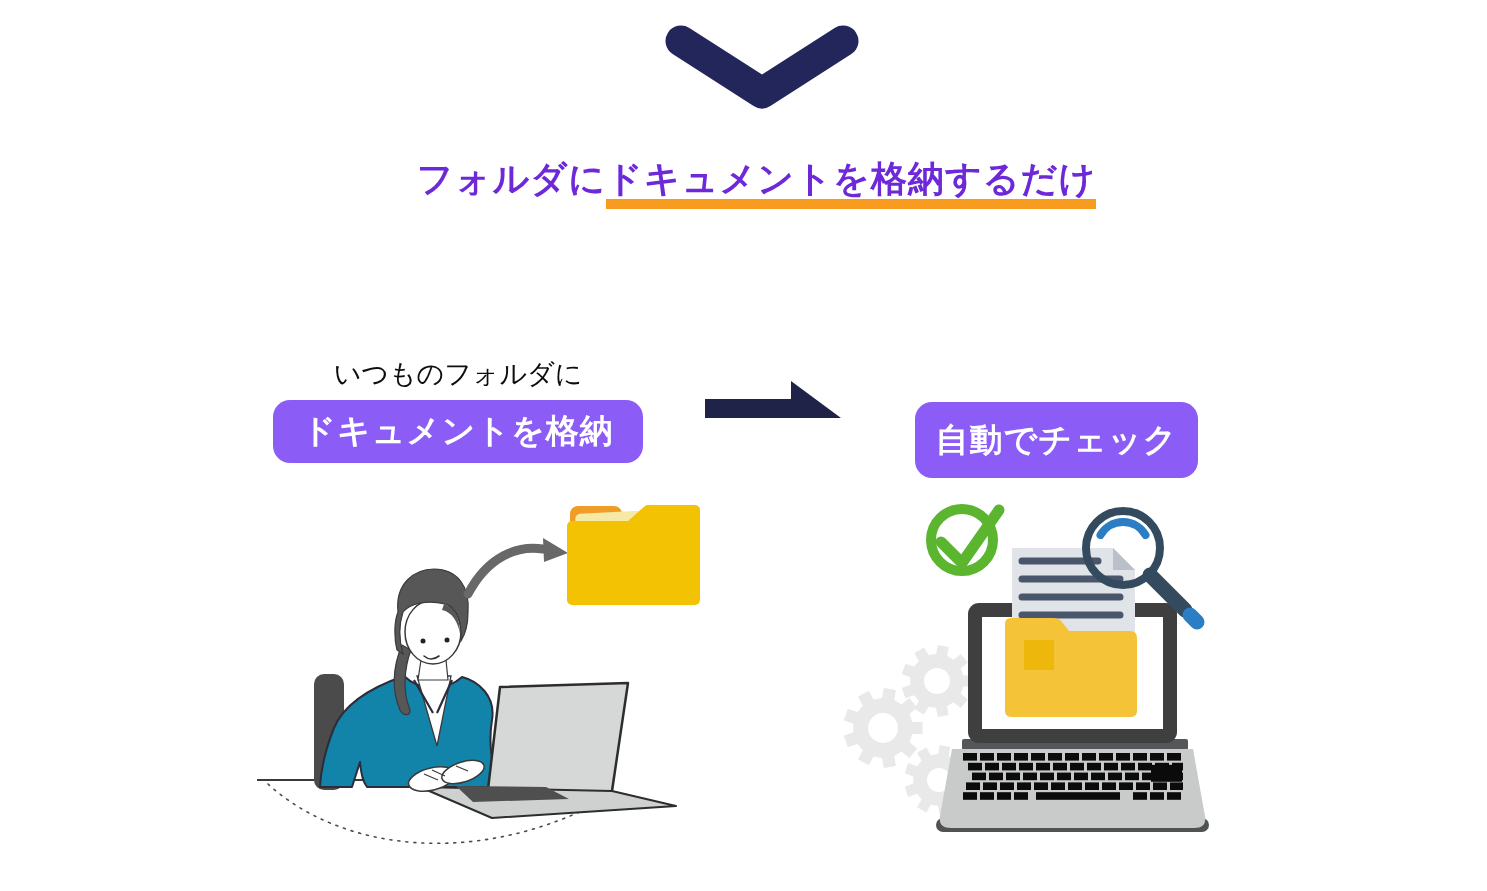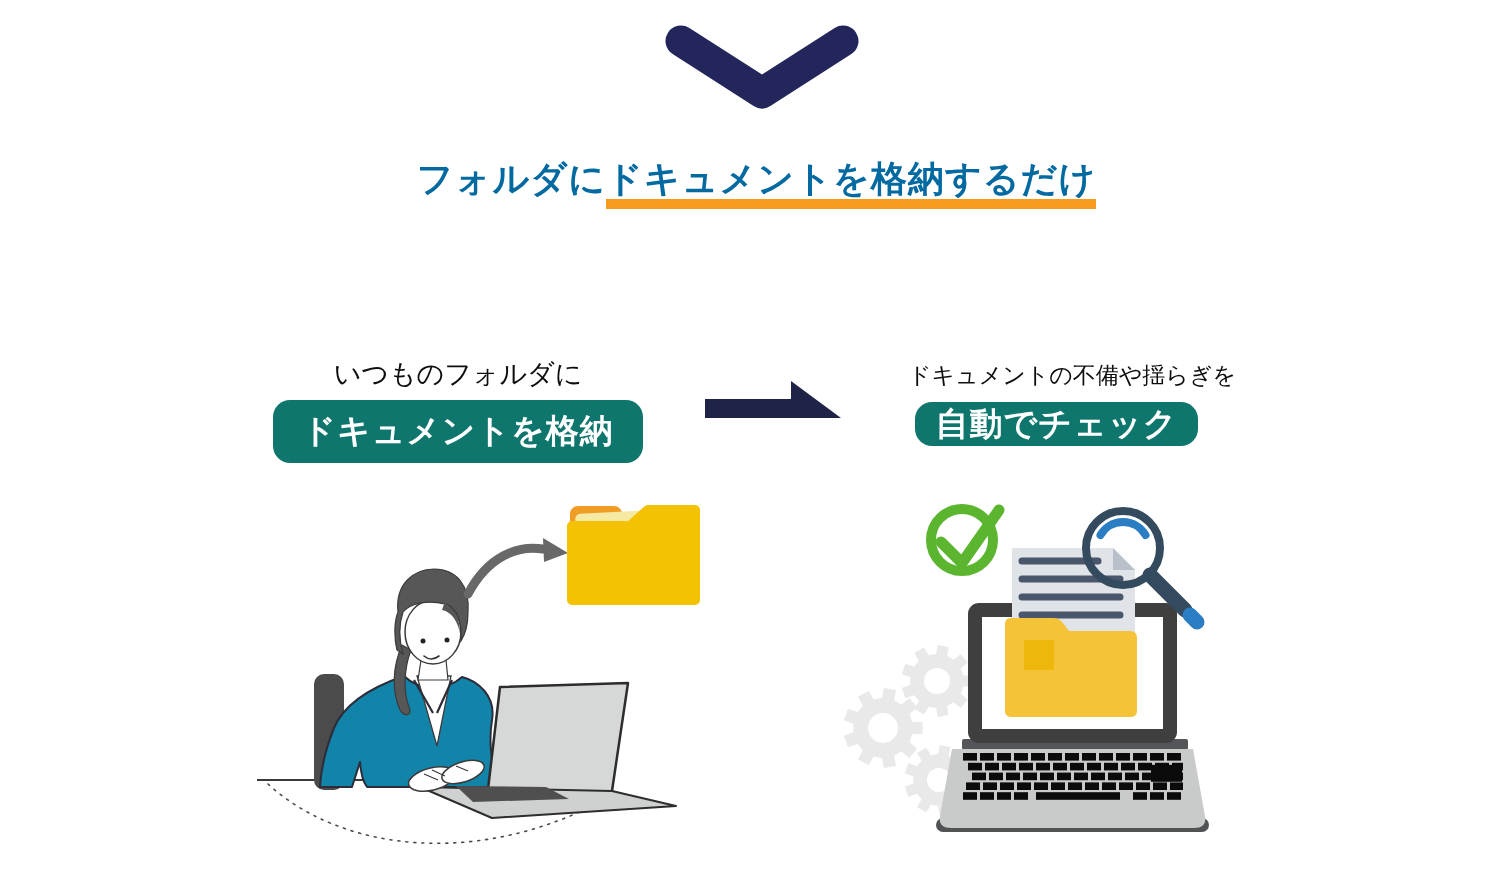--- a/index.html
+++ b/index.html
@@ -1,47 +1,46 @@
 <!DOCTYPE html>
 <html><head>
 <meta charset="utf-8">
 <style>
   html,body{margin:0;padding:0;background:#fff;}
   .stage{position:relative;width:1487px;height:891px;background:#fff;overflow:hidden;
          font-family:"Liberation Sans","DejaVu Sans",sans-serif;}
   .abs{position:absolute;}
   
   .headline{left:0;right:0;top:148px;padding-left:26px;text-align:center;
-            color:#0369a1;font-weight:bold;font-size:36px;line-height:62px;letter-spacing:1px;}
+            color:#6d28d9;font-weight:bold;font-size:36px;line-height:62px;letter-spacing:1px;}
   .headline .hl{border-bottom:10px solid #F79C1F;}
   
   .caption{color:#0D0D0D;font-weight:normal;white-space:nowrap;transform:translateX(-50%);}
   .caption.left{left:458px;top:356px;font-size:27px;}
   .caption.right{left:1072px;top:360px;font-size:23px;}
-  .pill{background:#0f766e;color:#fff;font-weight:bold;font-size:33px;letter-spacing:1px;
+  .pill{background:#8b5cf6;color:#fff;font-weight:bold;font-size:33px;letter-spacing:1px;
         border-radius:17px;display:flex;align-items:center;justify-content:center;white-space:nowrap;}
   .pill.left{left:273px;top:400px;width:370px;height:63px;}
-  .pill.right{left:915px;top:402px;width:283px;height:44px;}
+  .pill.right{left:915px;top:402px;width:283px;height:76px;}
   svg{display:block;}
 </style>
 </head>
 <body>
 
 <div class="stage">
 
   <svg class="abs" style="left:660px;top:10px;" width="205" height="100" viewBox="660 10 205 100">
     <polyline points="681,41 762,93 843,41" fill="none" stroke="#23265A" stroke-width="31" stroke-linecap="round" stroke-linejoin="round"></polyline>
   </svg>
 
   <div class="abs headline">
     <div><span>フォルダに</span><span class="hl">ドキュメントを格納するだけ</span></div>
   </div>
 
   <div class="abs caption left">いつものフォルダに</div>
-  <div class="abs caption right">ドキュメントの不備や揺らぎを</div>
 
   <div class="abs pill left">ドキュメントを格納</div>
   <div class="abs pill right">自動でチェック</div>
 
   <svg class="abs" style="left:700px;top:372px;" width="150" height="56" viewBox="700 372 150 56">
     <path d="M705,399 L791,399 L791,381 L841,418 L705,418 Z" fill="#1F2347"></path>
   </svg>
 
   <svg class="abs" style="left:250px;top:480px;" width="490" height="411" viewBox="250 480 490 411">
     <g>

